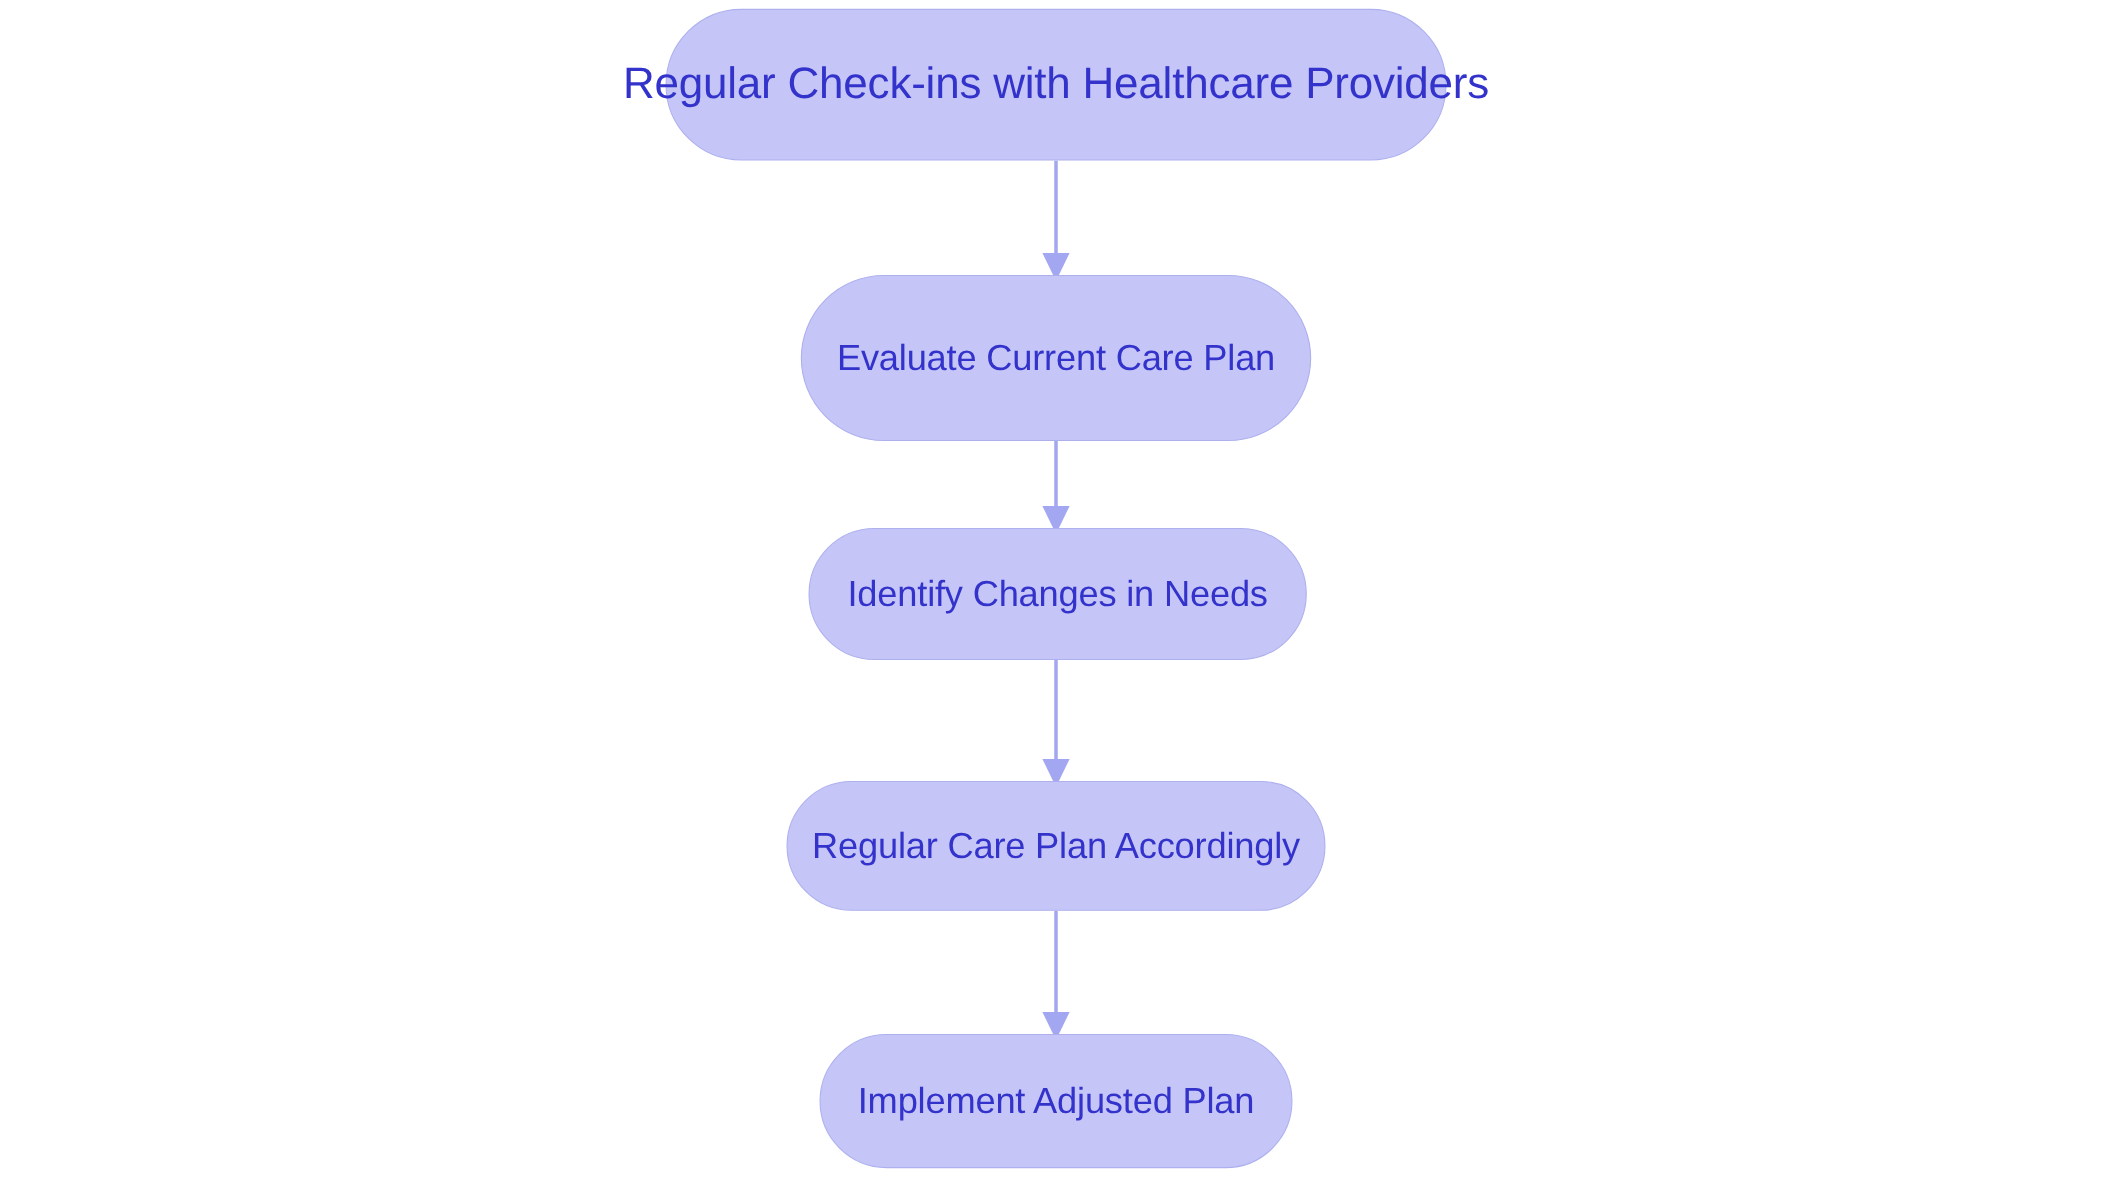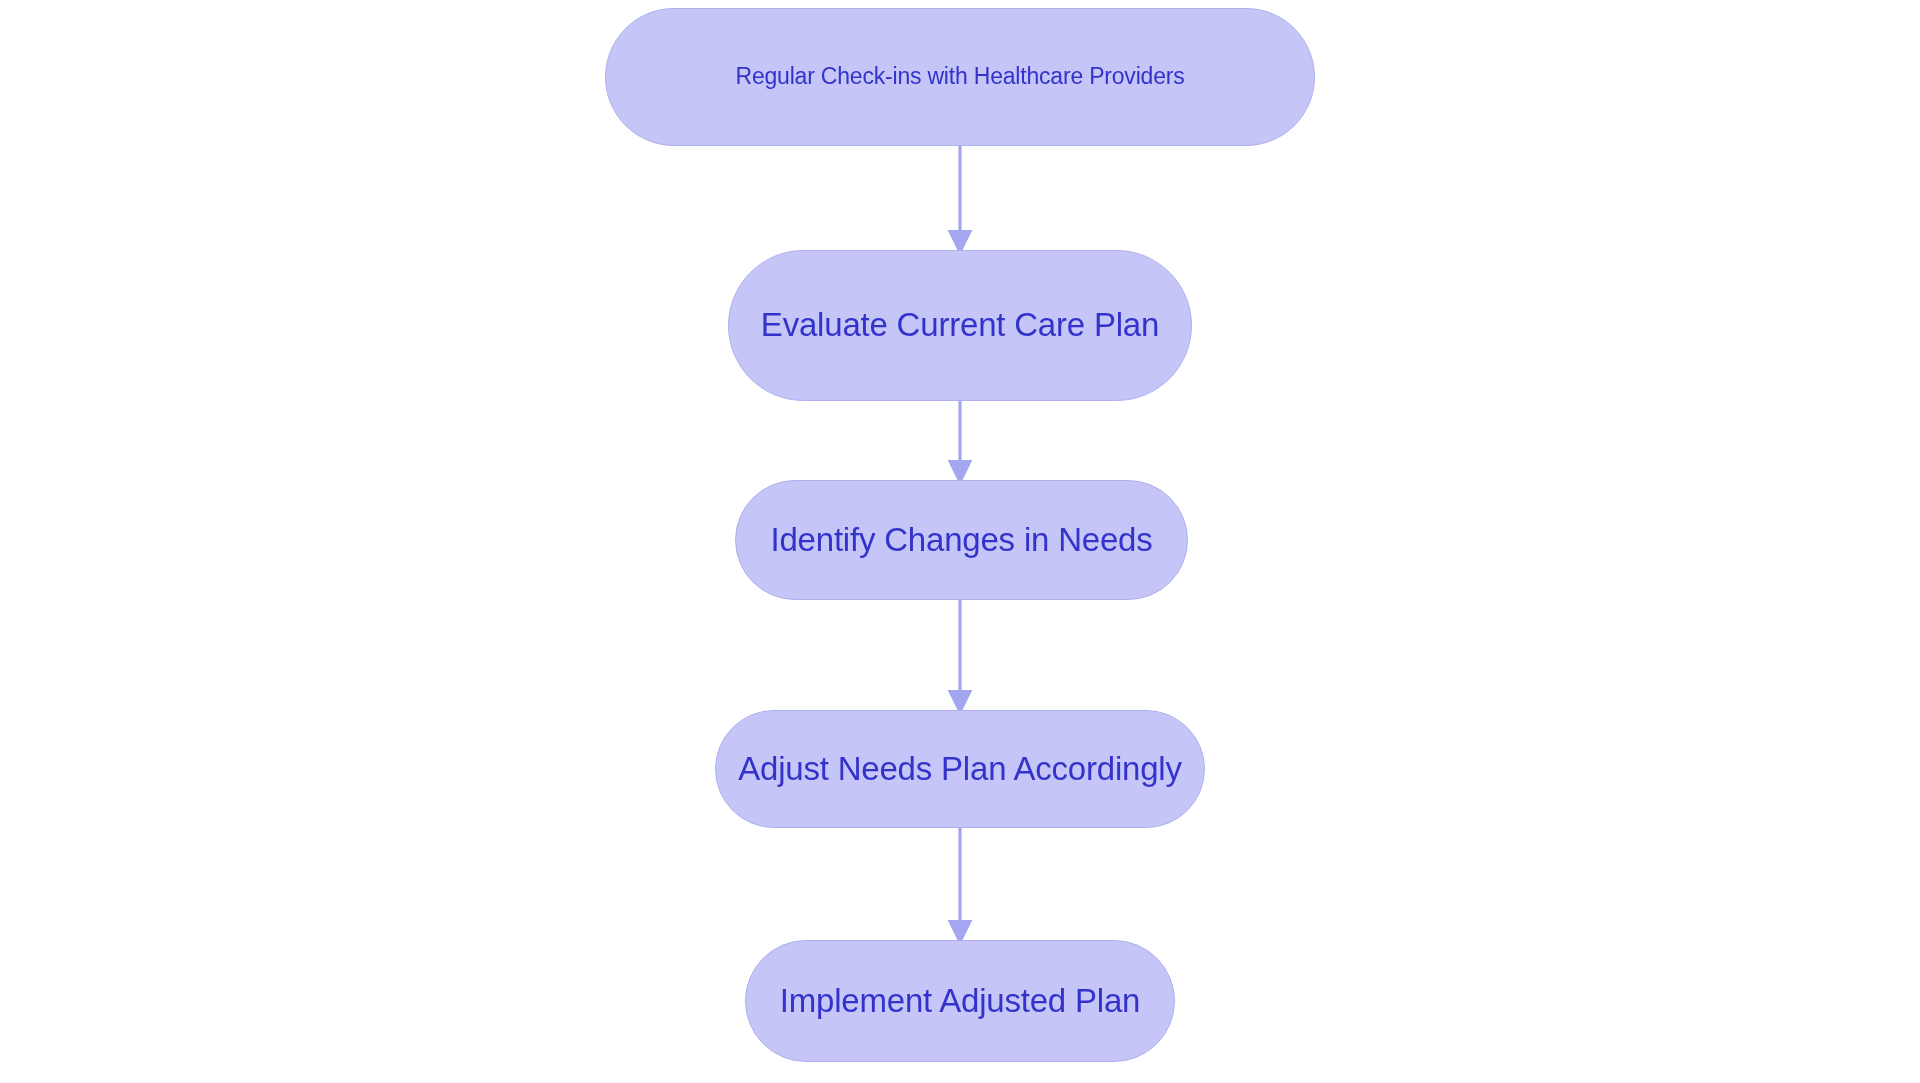--- a/index.html
+++ b/index.html
@@ -48,21 +48,21 @@
     font-family: "Liberation Sans", sans-serif;
     font-weight: 400;
     color: #3333cc;
     letter-spacing: -0.2px;
     line-height: 1;
     transform: translateY(-1px);
   }
 
   
   #node-0 { left: 605px;  top: 8px;   width: 710px; height: 138px; }
-  #node-0 .node-label { font-size: 23px; }
+  #node-0 .node-label { font-size: 40px; }
 
   #node-1 { left: 728px;  top: 250px; width: 464px; height: 151px; }
   #node-1 .node-label { font-size: 33px; }
 
   #node-2 { left: 735px;  top: 480px; width: 453px; height: 120px; }
   #node-2 .node-label { font-size: 33px; }
 
   #node-3 { left: 715px;  top: 710px; width: 490px; height: 118px; }
   #node-3 .node-label { font-size: 33px; }
 
@@ -96,20 +96,20 @@
 
   <div class="node" id="node-1">
     <span class="node-label">Evaluate Current Care Plan</span>
   </div>
 
   <div class="node" id="node-2">
     <span class="node-label">Identify Changes in Needs</span>
   </div>
 
   <div class="node" id="node-3">
-    <span class="node-label">Adjust Needs Plan Accordingly</span>
+    <span class="node-label">Regular Care Plan Accordingly</span>
   </div>
 
   <div class="node" id="node-4">
     <span class="node-label">Implement Adjusted Plan</span>
   </div>
 
 </div>
 
 </body></html>

